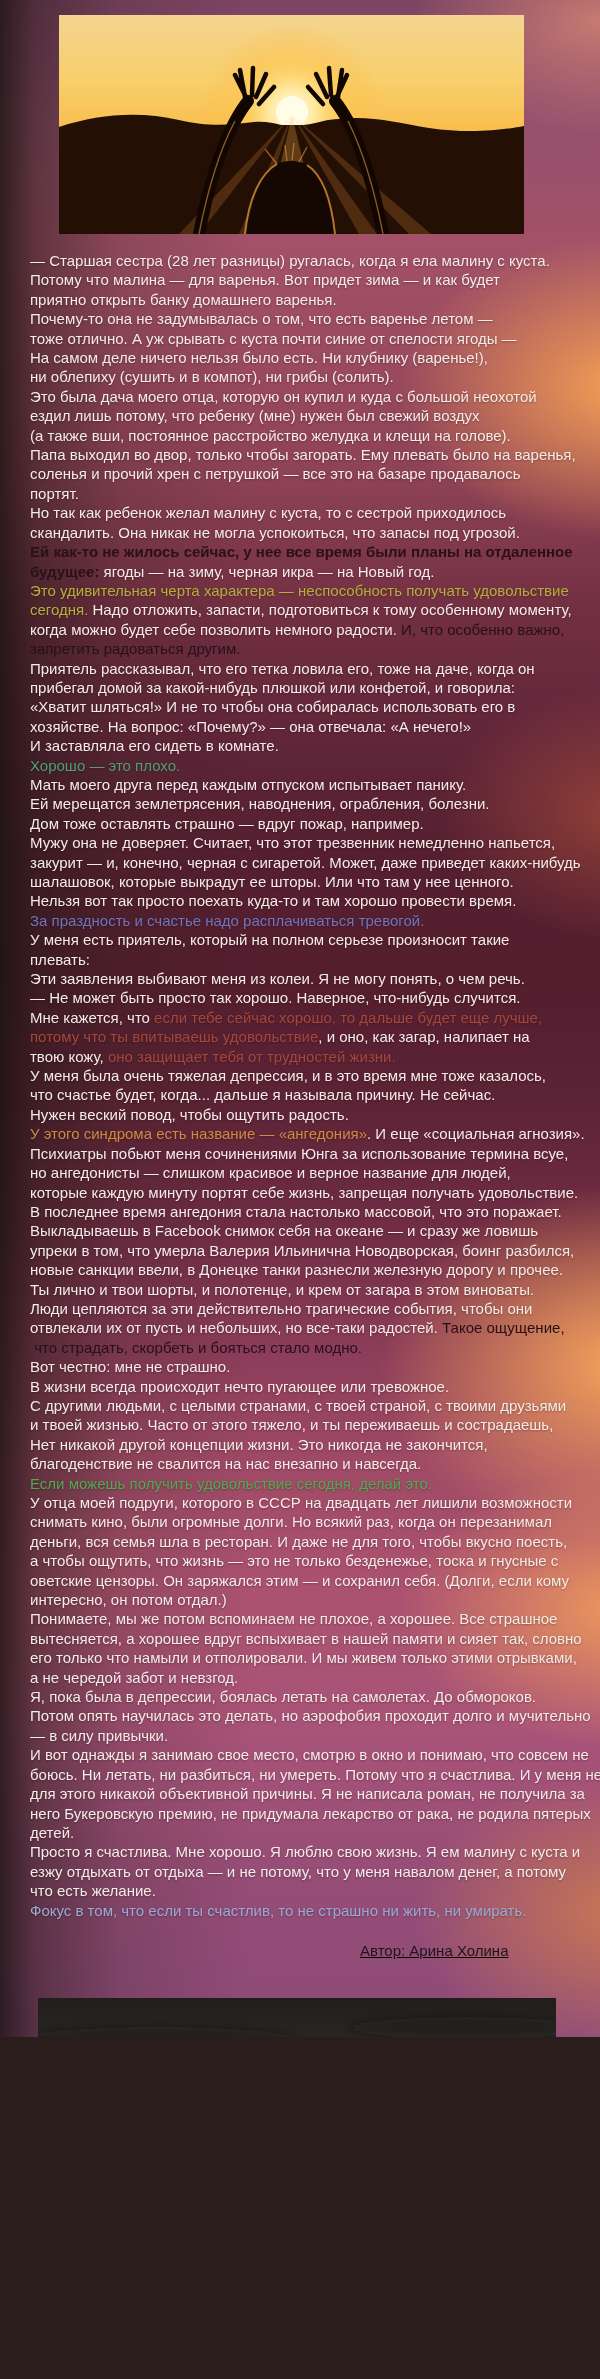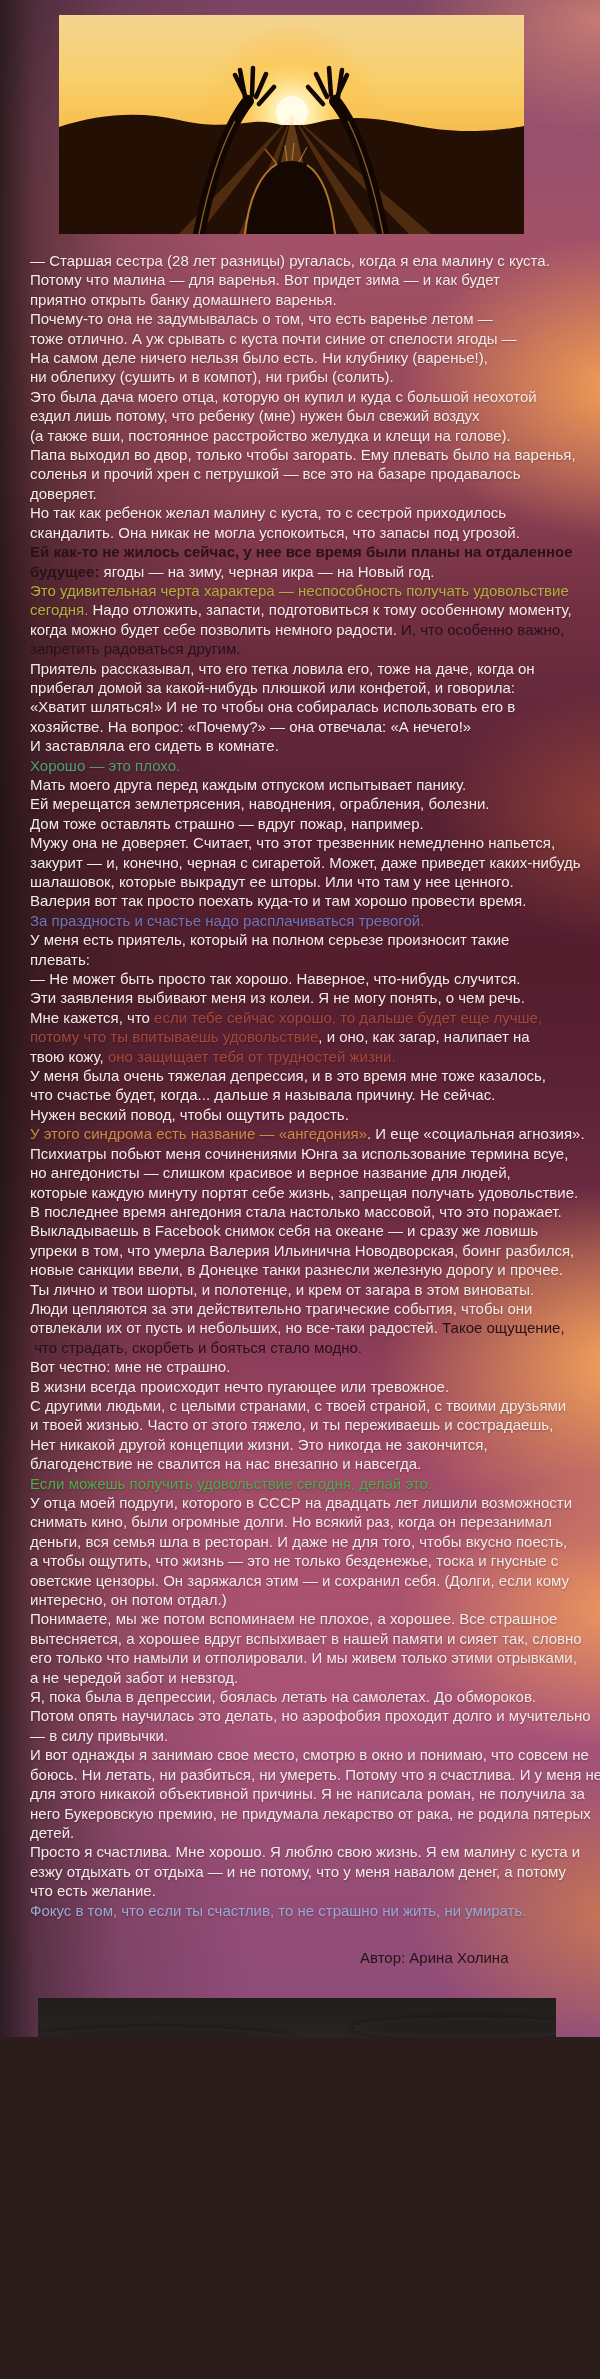--- a/index.html
+++ b/index.html
@@ -24,21 +24,21 @@
   .s-db{color:#2b1019;font-weight:bold;text-shadow:none}
   .s-d{color:#271019;text-shadow:none}
   .s-y{color:#b2b03d}
   .s-g{color:#49a271}
   .s-bl{color:#6d76bb}
   .s-r{color:#a4483a}
   .s-o{color:#cd8b41}
   .s-gb{color:#4bae4c}
   .s-lb{color:#98abd4}
   .s-author{color:#241417;text-shadow:none}
-  .author-line{margin-top:28px;padding-left:330px;}
+  .author-line{margin-top:21px;padding-left:330px;text-decoration:underline;}
   .photo-bottom{position:absolute;left:38px;top:1998px;width:518px;height:326px;}
   .photo-bottom svg{position:absolute;left:0;top:0;}
   .quote{position:absolute;left:0;top:30px;width:100%;text-align:center;
     font-family:"DejaVu Sans Mono","Liberation Mono",monospace;
     color:#ded2b2;font-size:26px;line-height:46px;letter-spacing:1px;}
   .watermark{position:absolute;right:6px;top:2357px;font-size:12px;font-weight:bold;
     color:#722d1c;font-family:Liberation Serif, serif;}
 </style>
 </head>
 <body>
@@ -97,47 +97,47 @@
       <div class="line"><span class="s-w">приятно открыть банку домашнего варенья.</span></div>
       <div class="line"><span class="s-w">Почему-то она не задумывалась о том, что есть варенье летом —</span></div>
       <div class="line"><span class="s-w">тоже отлично. А уж срывать с куста почти синие от спелости ягоды —</span></div>
       <div class="line"><span class="s-w">На самом деле ничего нельзя было есть. Ни клубнику (варенье!),</span></div>
       <div class="line"><span class="s-w">ни облепиху (сушить и в компот), ни грибы (солить).</span></div>
       <div class="line"><span class="s-w">Это была дача моего отца, которую он купил и куда с большой неохотой</span></div>
       <div class="line"><span class="s-w">ездил лишь потому, что ребенку (мне) нужен был свежий воздух</span></div>
       <div class="line"><span class="s-w">(а также вши, постоянное расстройство желудка и клещи на голове).</span></div>
       <div class="line"><span class="s-w">Папа выходил во двор, только чтобы загорать. Ему плевать было на варенья,</span></div>
       <div class="line"><span class="s-w">соленья и прочий хрен с петрушкой — все это на базаре продавалось</span></div>
-      <div class="line"><span class="s-w">доверяет.</span></div>
+      <div class="line"><span class="s-w">портят.</span></div>
       <div class="line"><span class="s-w">Но так как ребенок желал малину с куста, то с сестрой приходилось</span></div>
       <div class="line"><span class="s-w">скандалить. Она никак не могла успокоиться, что запасы под угрозой.</span></div>
       <div class="line"><span class="s-db">Ей как-то не жилось сейчас, у нее все время были планы на отдаленное</span></div>
       <div class="line"><span class="s-db">будущее:</span><span class="s-w"> ягоды — на зиму, черная икра — на Новый год.</span></div>
       <div class="line"><span class="s-y">Это удивительная черта характера — неспособность получать удовольствие</span></div>
       <div class="line"><span class="s-y">сегодня.</span><span class="s-w"> Надо отложить, запасти, подготовиться к тому особенному моменту,</span></div>
       <div class="line"><span class="s-w">когда можно будет себе позволить немного радости.</span><span class="s-d"> И, что особенно важно,</span></div>
       <div class="line"><span class="s-d">запретить радоваться другим.</span></div>
       <div class="line"><span class="s-w">Приятель рассказывал, что его тетка ловила его, тоже на даче, когда он</span></div>
       <div class="line"><span class="s-w">прибегал домой за какой-нибудь плюшкой или конфетой, и говорила:</span></div>
       <div class="line"><span class="s-w">«Хватит шляться!» И не то чтобы она собиралась использовать его в</span></div>
       <div class="line"><span class="s-w">хозяйстве. На вопрос: «Почему?» — она отвечала: «А нечего!»</span></div>
       <div class="line"><span class="s-w">И заставляла его сидеть в комнате.</span></div>
       <div class="line"><span class="s-g">Хорошо — это плохо.</span></div>
       <div class="line"><span class="s-w">Мать моего друга перед каждым отпуском испытывает панику.</span></div>
       <div class="line"><span class="s-w">Ей мерещатся землетрясения, наводнения, ограбления, болезни.</span></div>
       <div class="line"><span class="s-w">Дом тоже оставлять страшно — вдруг пожар, например.</span></div>
       <div class="line"><span class="s-w">Мужу она не доверяет. Считает, что этот трезвенник немедленно напьется,</span></div>
       <div class="line"><span class="s-w">закурит — и, конечно, черная с сигаретой. Может, даже приведет каких-нибудь</span></div>
       <div class="line"><span class="s-w">шалашовок, которые выкрадут ее шторы. Или что там у нее ценного.</span></div>
-      <div class="line"><span class="s-w">Валерия вот так просто поехать куда-то и там хорошо провести время.</span></div>
+      <div class="line"><span class="s-w">Нельзя вот так просто поехать куда-то и там хорошо провести время.</span></div>
       <div class="line"><span class="s-bl">За праздность и счастье надо расплачиваться тревогой.</span></div>
       <div class="line"><span class="s-w">У меня есть приятель, который на полном серьезе произносит такие</span></div>
       <div class="line"><span class="s-w">плевать:</span></div>
+      <div class="line"><span class="s-w">Эти заявления выбивают меня из колеи. Я не могу понять, о чем речь.</span></div>
       <div class="line"><span class="s-w">— Не может быть просто так хорошо. Наверное, что-нибудь случится.</span></div>
-      <div class="line"><span class="s-w">Эти заявления выбивают меня из колеи. Я не могу понять, о чем речь.</span></div>
       <div class="line"><span class="s-w">Мне кажется, что </span><span class="s-r">если тебе сейчас хорошо, то дальше будет еще лучше,</span></div>
       <div class="line"><span class="s-r">потому что ты впитываешь удовольствие</span><span class="s-w">, и оно, как загар, налипает на</span></div>
       <div class="line"><span class="s-w">твою кожу, </span><span class="s-r">оно защищает тебя от трудностей жизни.</span></div>
       <div class="line"><span class="s-w">У меня была очень тяжелая депрессия, и в это время мне тоже казалось,</span></div>
       <div class="line"><span class="s-w">что счастье будет, когда... дальше я называла причину. Не сейчас.</span></div>
       <div class="line"><span class="s-w">Нужен веский повод, чтобы ощутить радость.</span></div>
       <div class="line"><span class="s-o">У этого синдрома есть название — «ангедония»</span><span class="s-w">. И еще «социальная агнозия».</span></div>
       <div class="line"><span class="s-w">Психиатры побьют меня сочинениями Юнга за использование термина всуе,</span></div>
       <div class="line"><span class="s-w">но ангедонисты — слишком красивое и верное название для людей,</span></div>
       <div class="line"><span class="s-w">которые каждую минуту портят себе жизнь, запрещая получать удовольствие.</span></div>

